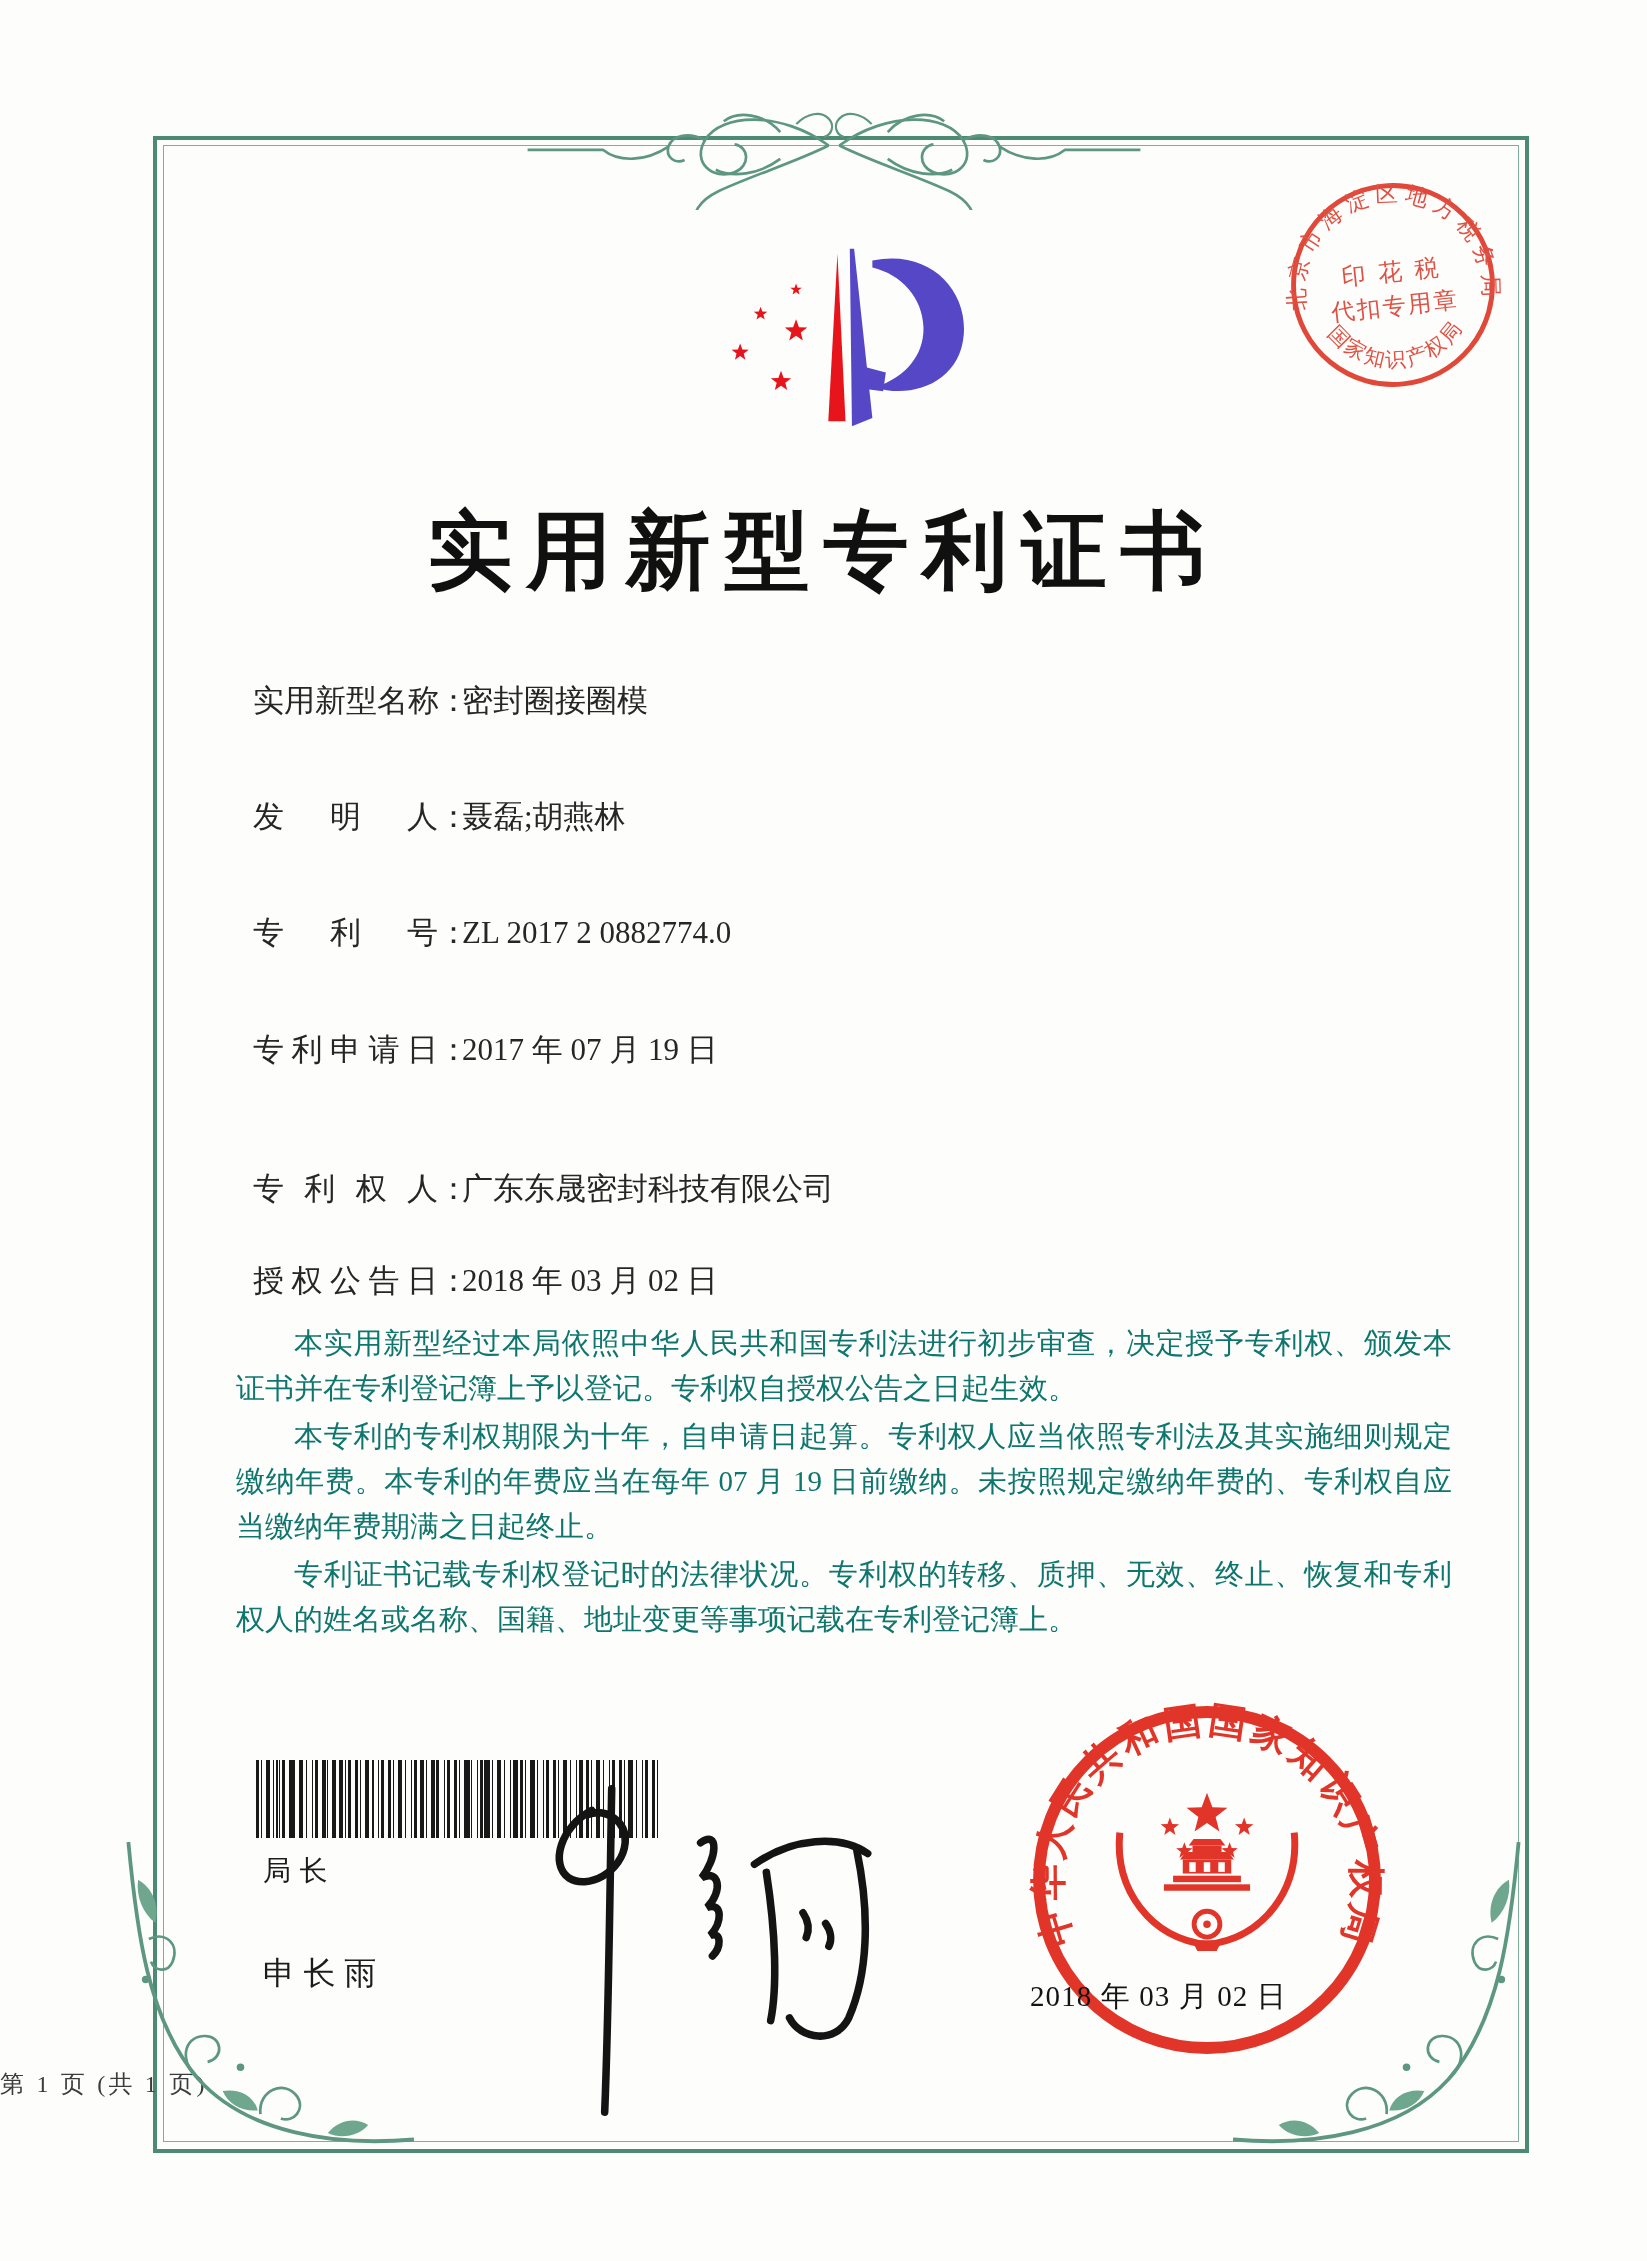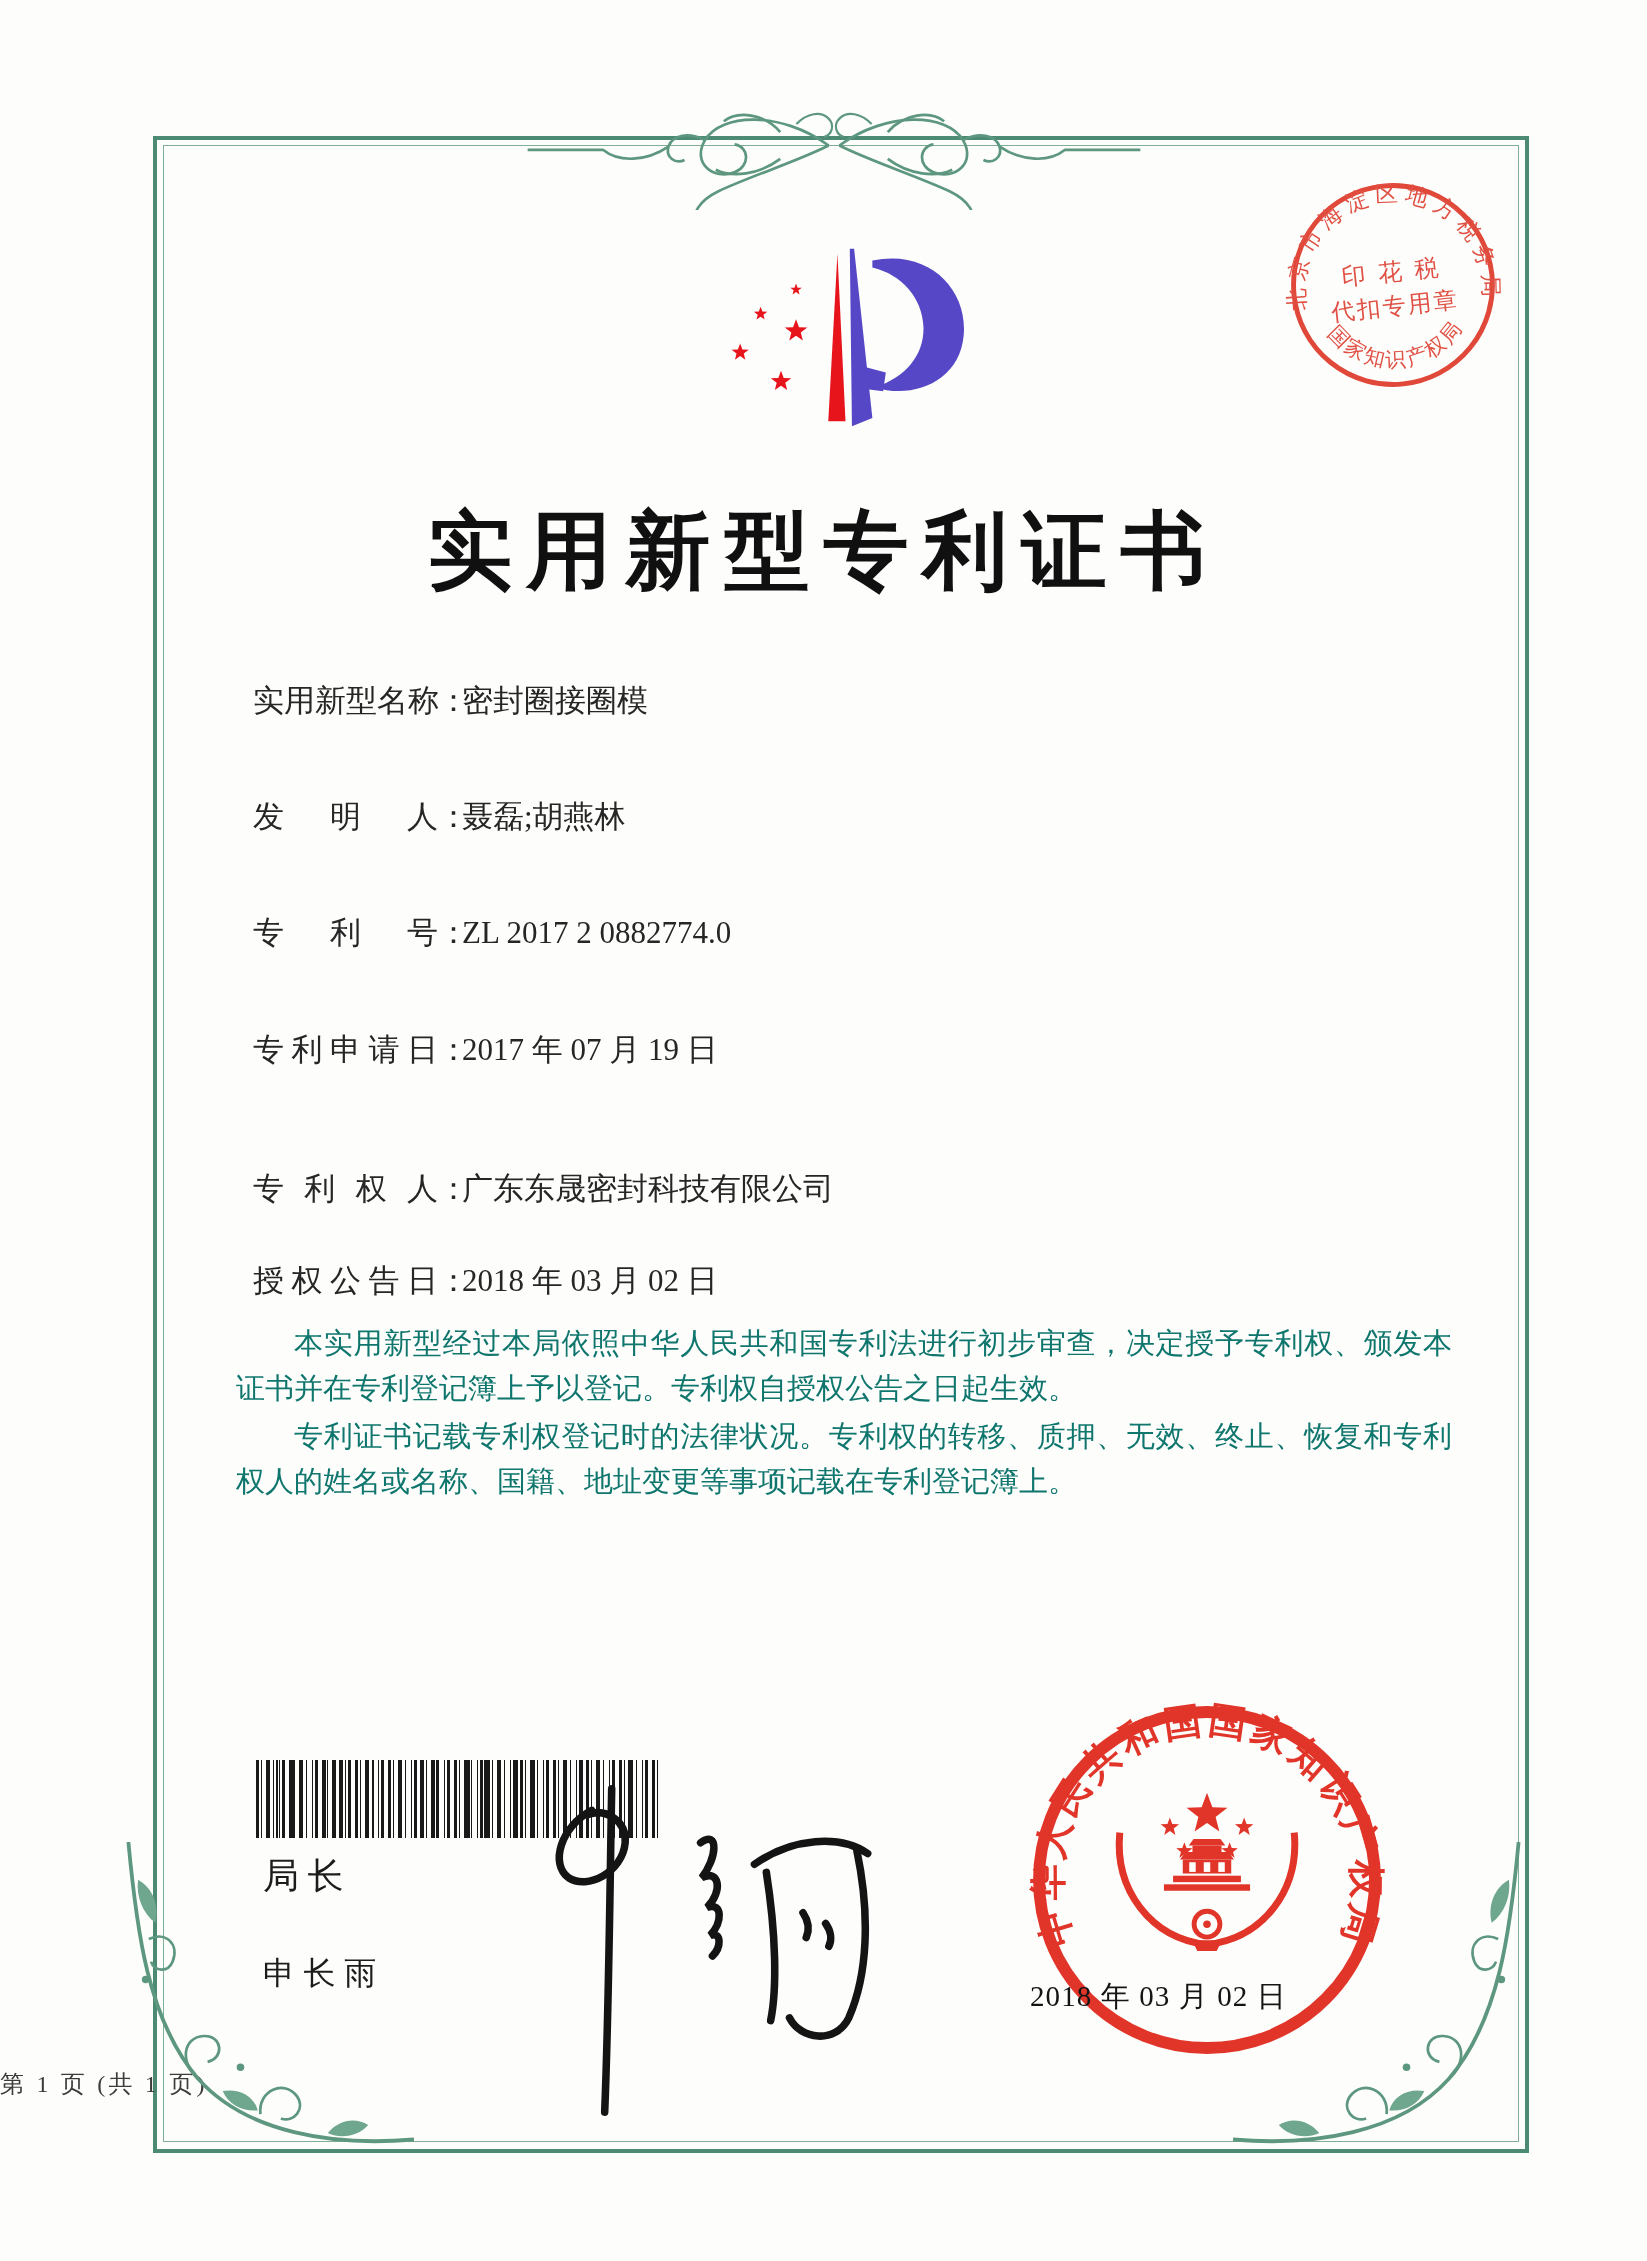--- a/index.html
+++ b/index.html
@@ -20,21 +20,21 @@
   .fsep{display:inline-block;width:24px;}
   .row1{top:680px;} .row2{top:796px;} .row3{top:912px;}
   .row4{top:1029px;} .row5{top:1168px;} .row6{top:1260px;}
   .body-text{position:absolute;left:236px;top:1321px;width:1216px;font-size:29px;line-height:45px;
              text-align:justify;color:#0f766e;}
   .body-text p{margin:0 0 3.2px 0;text-indent:58px;}
   .barcode{position:absolute;left:256px;top:1760px;width:405px;height:78px;
     background-image:
       repeating-linear-gradient(90deg,#191919 0 2.7px,transparent 2.7px 4.8px,#191919 4.8px 6.5px,transparent 6.5px 10.2px,#191919 10.2px 14.5px,transparent 14.5px 16.7px,#191919 16.7px 18.3px,transparent 18.3px 22.6px,#191919 22.6px 24px,transparent 24px 26px,#191919 26px 29px,transparent 29px 33px),
       repeating-linear-gradient(90deg,transparent 0 20.5px,#191919 20.5px 22px,transparent 22px 36px,#191919 36px 39px,transparent 39px 48px);}
-  .signer-title{position:absolute;left:263px;top:1852px;font-size:36px;letter-spacing:8.6px;color:#1c1c1c;}
+  .signer-title{position:absolute;left:263px;top:1852px;font-size:28px;letter-spacing:8.6px;color:#1c1c1c;}
   .signer-name{position:absolute;left:263px;top:1918px;font-size:32px;letter-spacing:8.6px;color:#1c1c1c;margin-top:34px;}
   .signature{position:absolute;left:512px;top:1778px;width:388px;height:345px;}
   .official-seal{position:absolute;left:1025px;top:1698px;width:364px;height:364px;opacity:.95;}
   .seal-date{position:absolute;left:1030px;top:1977px;width:334px;font-size:29px;letter-spacing:1.1px;
              color:#141414;white-space:nowrap;z-index:5;}
   .footer{position:absolute;left:0;right:0;top:2068px;text-align:left;font-size:24px;
           letter-spacing:3.2px;color:#3c3c3c;}
   .top-flourish{position:absolute;left:527px;top:81px;width:614px;height:129px;}
   .corner-left{position:absolute;left:123px;top:1842px;width:291px;height:318px;}
   .corner-right{position:absolute;left:1233px;top:1842px;width:291px;height:318px;transform:scaleX(-1);}
@@ -112,20 +112,21 @@
   </div>
   <div class="field row5">
     <span class="flabel">专利权人</span><span class="fsep">：</span><span class="fvalue">广东东晟密封科技有限公司</span>
   </div>
   <div class="field row6">
     <span class="flabel">授权公告日</span><span class="fsep">：</span><span class="fvalue">2018 年 03 月 02 日</span>
   </div>
 
   <div class="body-text">
     <p>本实用新型经过本局依照中华人民共和国专利法进行初步审查，决定授予专利权、颁发本证书并在专利登记簿上予以登记。专利权自授权公告之日起生效。</p>
+    <p>本专利的专利权期限为十年，自申请日起算。专利权人应当依照专利法及其实施细则规定缴纳年费。本专利的年费应当在每年 07 月 19 日前缴纳。未按照规定缴纳年费的、专利权自应当缴纳年费期满之日起终止。</p>
     <p>专利证书记载专利权登记时的法律状况。专利权的转移、质押、无效、终止、恢复和专利权人的姓名或名称、国籍、地址变更等事项记载在专利登记簿上。</p>
   </div>
 
   <div class="barcode"></div>
 
   <div class="signer-title">局长</div>
   <div class="signer-name">申长雨</div>
 
   <svg class="signature" viewBox="0 0 720 640" fill="none" stroke="#141414" stroke-width="14" stroke-linecap="round">
     <path d="M 148 60 C 90 90 70 160 105 185 C 140 208 205 175 210 120 C 213 80 175 55 140 68"></path>

